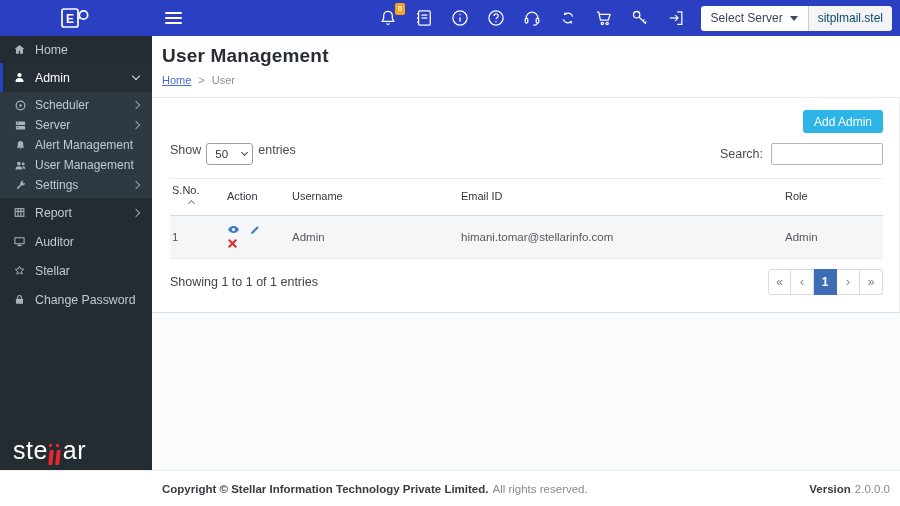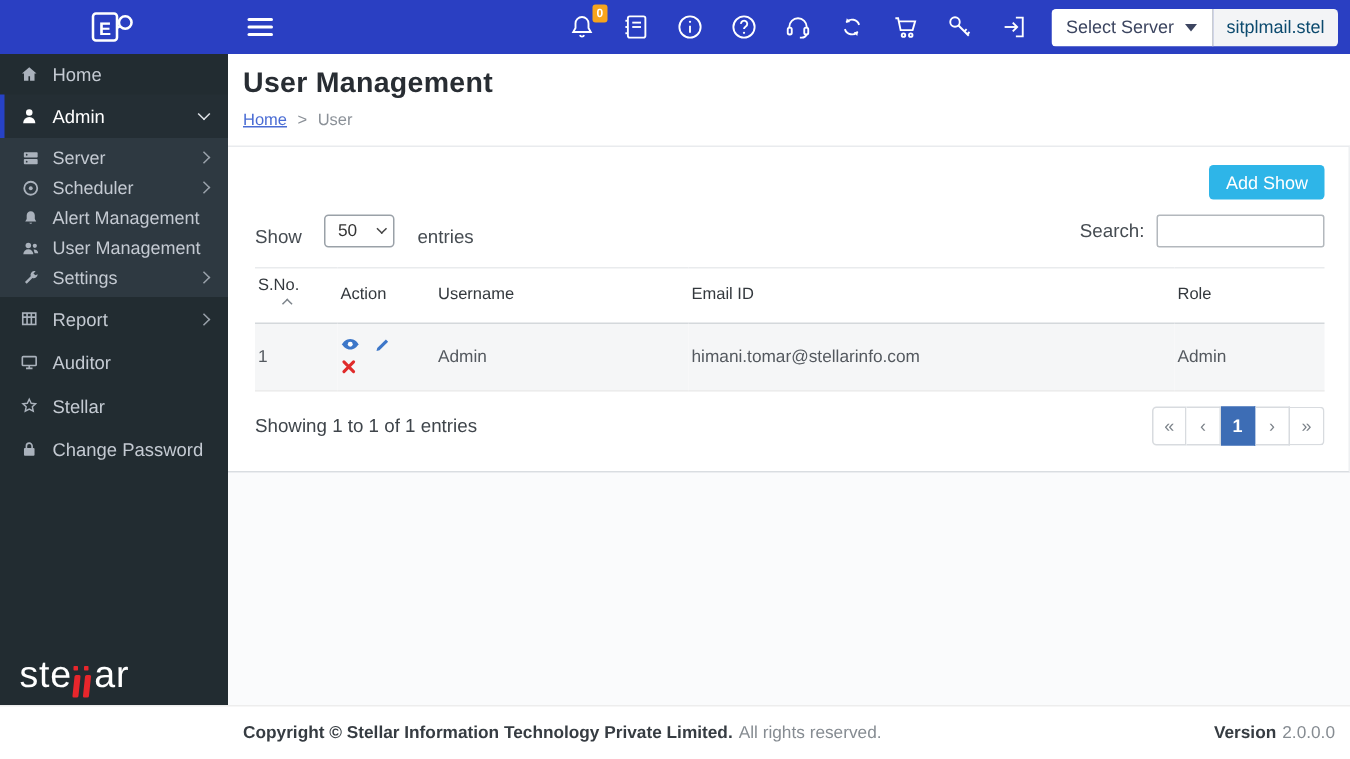--- a/index.html
+++ b/index.html
@@ -58,21 +58,21 @@
   .breadcrumb { margin-top:7px; font-size:11px; color:#8b9198; display:flex; gap:7px; align-items:center; }
   .breadcrumb a { color:#4a6cd4; text-decoration:underline; cursor:pointer; }
 
   .card { background:#fff; border-top:1px solid #e9ebee; border-bottom:1px solid #d9dde1;
           border-right:1px solid #eef0f2; padding:12px 16px 17px 18px; }
   .card-top { display:flex; justify-content:flex-end; }
   .add-user { background:#2eb5e8; color:#fff; border:none; border-radius:3px; height:23px; padding:0 11px;
               font-size:12px; font-family:inherit; cursor:pointer; }
   .controls { display:flex; justify-content:space-between; align-items:center; margin-top:10px;
               font-size:12.5px; color:#464c52; }
-  .show-entries { display:flex; align-items:flex-end; gap:15px; }
+  .show-entries { display:flex; align-items:flex-start; gap:5px; }
   .select-wrap { position:relative; display:inline-flex; }
   .select-wrap select { appearance:none; -webkit-appearance:none; width:47px; height:22px;
                         border:1px solid #9aa1a8; border-radius:3px; padding:0 14px 0 8px;
                         font-size:11.5px; color:#333; background:#fff; font-family:inherit; }
   .sel-chev { position:absolute; right:6px; top:7px; width:5px; height:5px; border-right:1.6px solid #444;
               border-bottom:1.6px solid #444; transform:rotate(45deg); pointer-events:none; }
   .search { display:flex; align-items:center; gap:8px; }
   .search input { width:112px; height:22px; border:1px solid #b3b8bd; border-radius:2px; padding:0 5px;
                   font-size:12px; font-family:inherit; }
 
@@ -213,34 +213,34 @@
       <circle cx="12" cy="7.5" r="4" fill="#fff"></circle>
         <path d="M4.5 20.5a7.5 7.5 0 0 1 15 0z" fill="#fff"></path>
     </svg>
     <span class="lbl">Admin</span>
     <span class="chev-d"></span>
   </div>
 
   <div class="submenu">
     <div class="side-item">
       <svg width="13" height="13" viewBox="0 0 24 24">
+        <circle cx="12" cy="12" r="8" fill="none" stroke="#aab2bc" stroke-width="2.2"></circle>
+        <circle cx="12" cy="12" r="2.4" fill="#aab2bc"></circle>
+      </svg>
+      <span class="lbl">Scheduler</span>
+      <span class="chev-r"></span>
+    </div>
+    <div class="side-item">
+      <svg width="13" height="13" viewBox="0 0 24 24">
         <rect x="3.5" y="4.5" width="17" height="6.5" rx="1" fill="#aab2bc"></rect>
         <rect x="3.5" y="13" width="17" height="6.5" rx="1" fill="#aab2bc"></rect>
         <circle cx="7" cy="7.7" r="1.1" fill="#2e3941"></circle>
           <circle cx="7" cy="16.2" r="1.1" fill="#2e3941"></circle>
       </svg>
       <span class="lbl">Server</span>
-      <span class="chev-r"></span>
-    </div>
-    <div class="side-item">
-      <svg width="13" height="13" viewBox="0 0 24 24">
-        <circle cx="12" cy="12" r="8" fill="none" stroke="#aab2bc" stroke-width="2.2"></circle>
-        <circle cx="12" cy="12" r="2.4" fill="#aab2bc"></circle>
-      </svg>
-      <span class="lbl">Scheduler</span>
       <span class="chev-r"></span>
     </div>
     <div class="side-item">
       <svg width="13" height="13" viewBox="0 0 24 24">
         <path d="M12 3.5c-2.9 0-5 2.2-5 5v4.5L5.2 16h13.6L17 13V8.5c0-2.8-2.1-5-5-5z" fill="#aab2bc"></path>
         <path d="M10.2 17.5a1.9 1.9 0 0 0 3.6 0z" fill="#aab2bc"></path>
       </svg>
       <span class="lbl">Alert Management</span>
     </div>
     <div class="side-item">
@@ -313,21 +313,21 @@
     <h1>User Management</h1>
     <div class="breadcrumb">
       <a>Home</a>
       <span>&gt;</span>
       <span>User</span>
     </div>
   </div>
 
   <section class="card">
     <div class="card-top">
-      <button class="add-user">Add Show</button>
+      <button class="add-user">Add Admin</button>
     </div>
 
     <div class="controls">
       <div class="show-entries">
         <span>Show</span>
         <span class="select-wrap">
           <select>
             <option>50</option>
           </select>
           <i class="sel-chev"></i>

